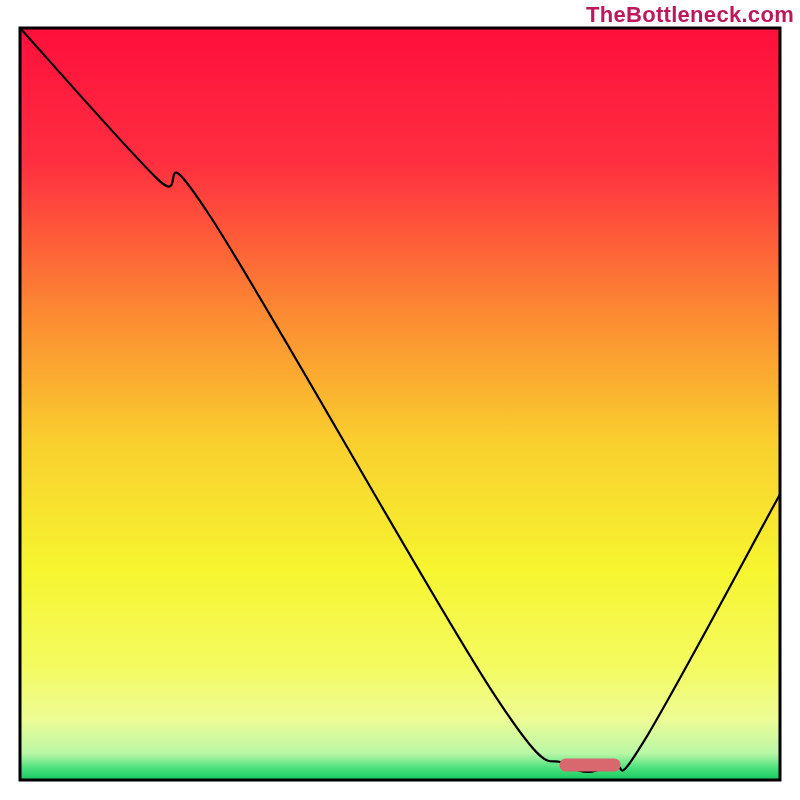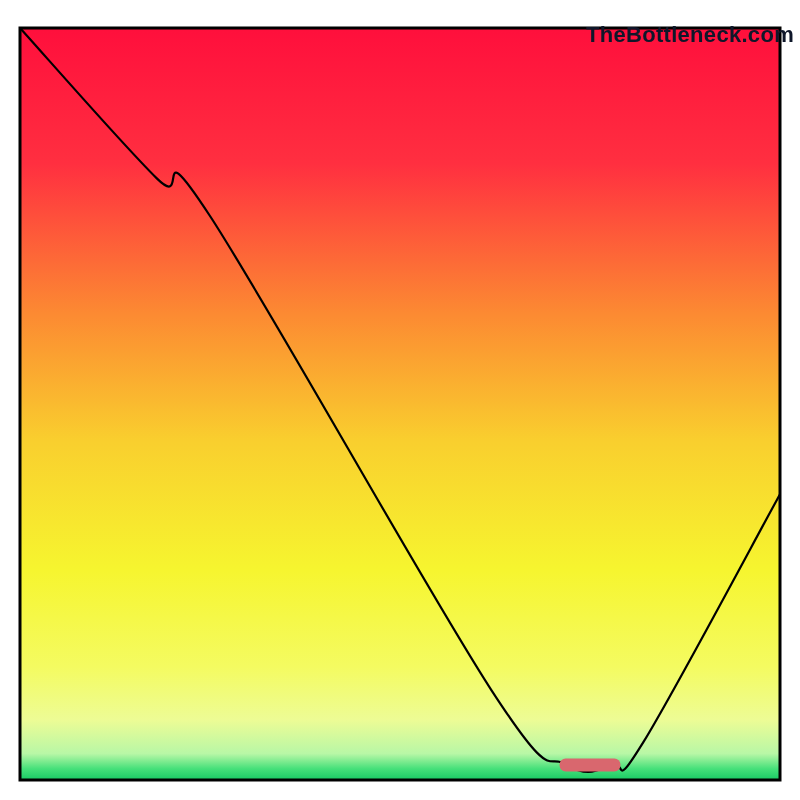--- a/index.html
+++ b/index.html
@@ -15,23 +15,22 @@
     position: relative;
     width: 800px;
     height: 800px;
   }
   .watermark {
     position: absolute;
     top: 2px;
     right: 6px;
     font-size: 22px;
     font-weight: 600;
-    color: #0f172a;
+    color: #be185d;
     letter-spacing: 0.3px;
-    margin-top: 20px;
   }
   svg {
     display: block;
   }
 </style>
 </head>
 <body>
 
 <div class="wrap">
   <div class="watermark">TheBottleneck.com</div>

